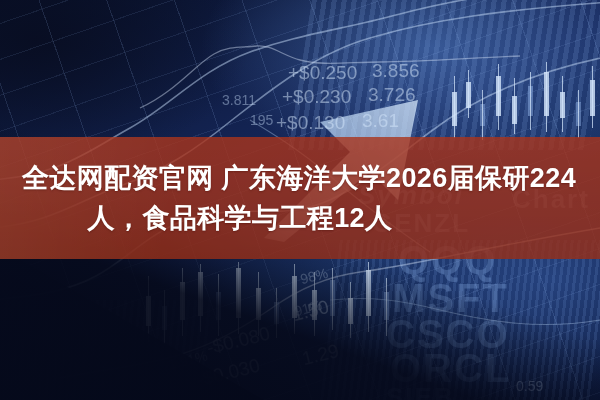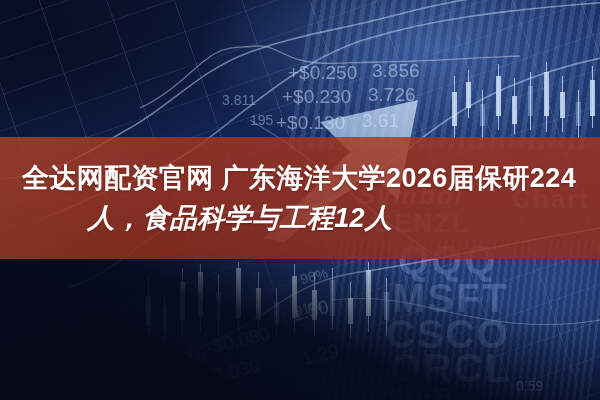--- a/index.html
+++ b/index.html
@@ -100,21 +100,21 @@
     display:flex;flex-direction:column;align-items:center;justify-content:center;
     gap:2px;
   }
   .hl-line{
     color:#ffffff;font-weight:700;font-size:27px;line-height:38px;
     letter-spacing:.4px;white-space:nowrap;
     text-shadow:0 1px 2px rgba(60,10,0,.35);
     font-family:"Liberation Sans","DejaVu Sans",sans-serif;
   }
   .hl-line.l1{padding-right:2px;}
-  .hl-line.l2{margin-right:120px;font-style:italic;}
+  .hl-line.l2{margin-right:120px;}
 </style>
 </head>
 <body>
 
 <div id="stage">
 
   <div class="layer bg-grad2"></div>
   <div class="layer bg-glow"></div>
 
   <div class="gridwrap">

